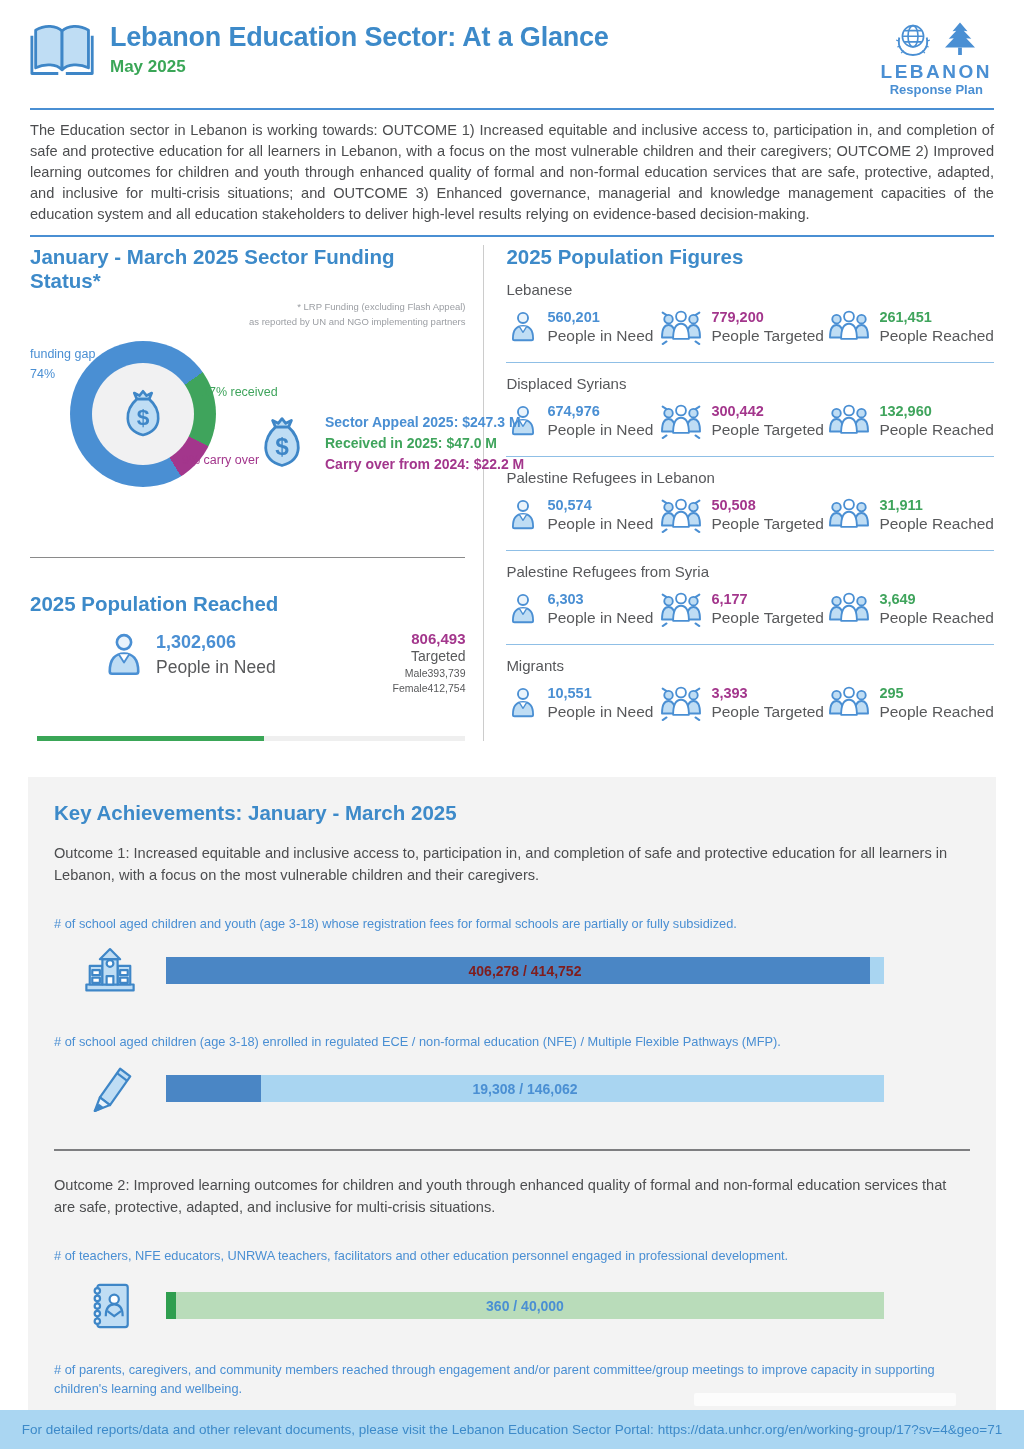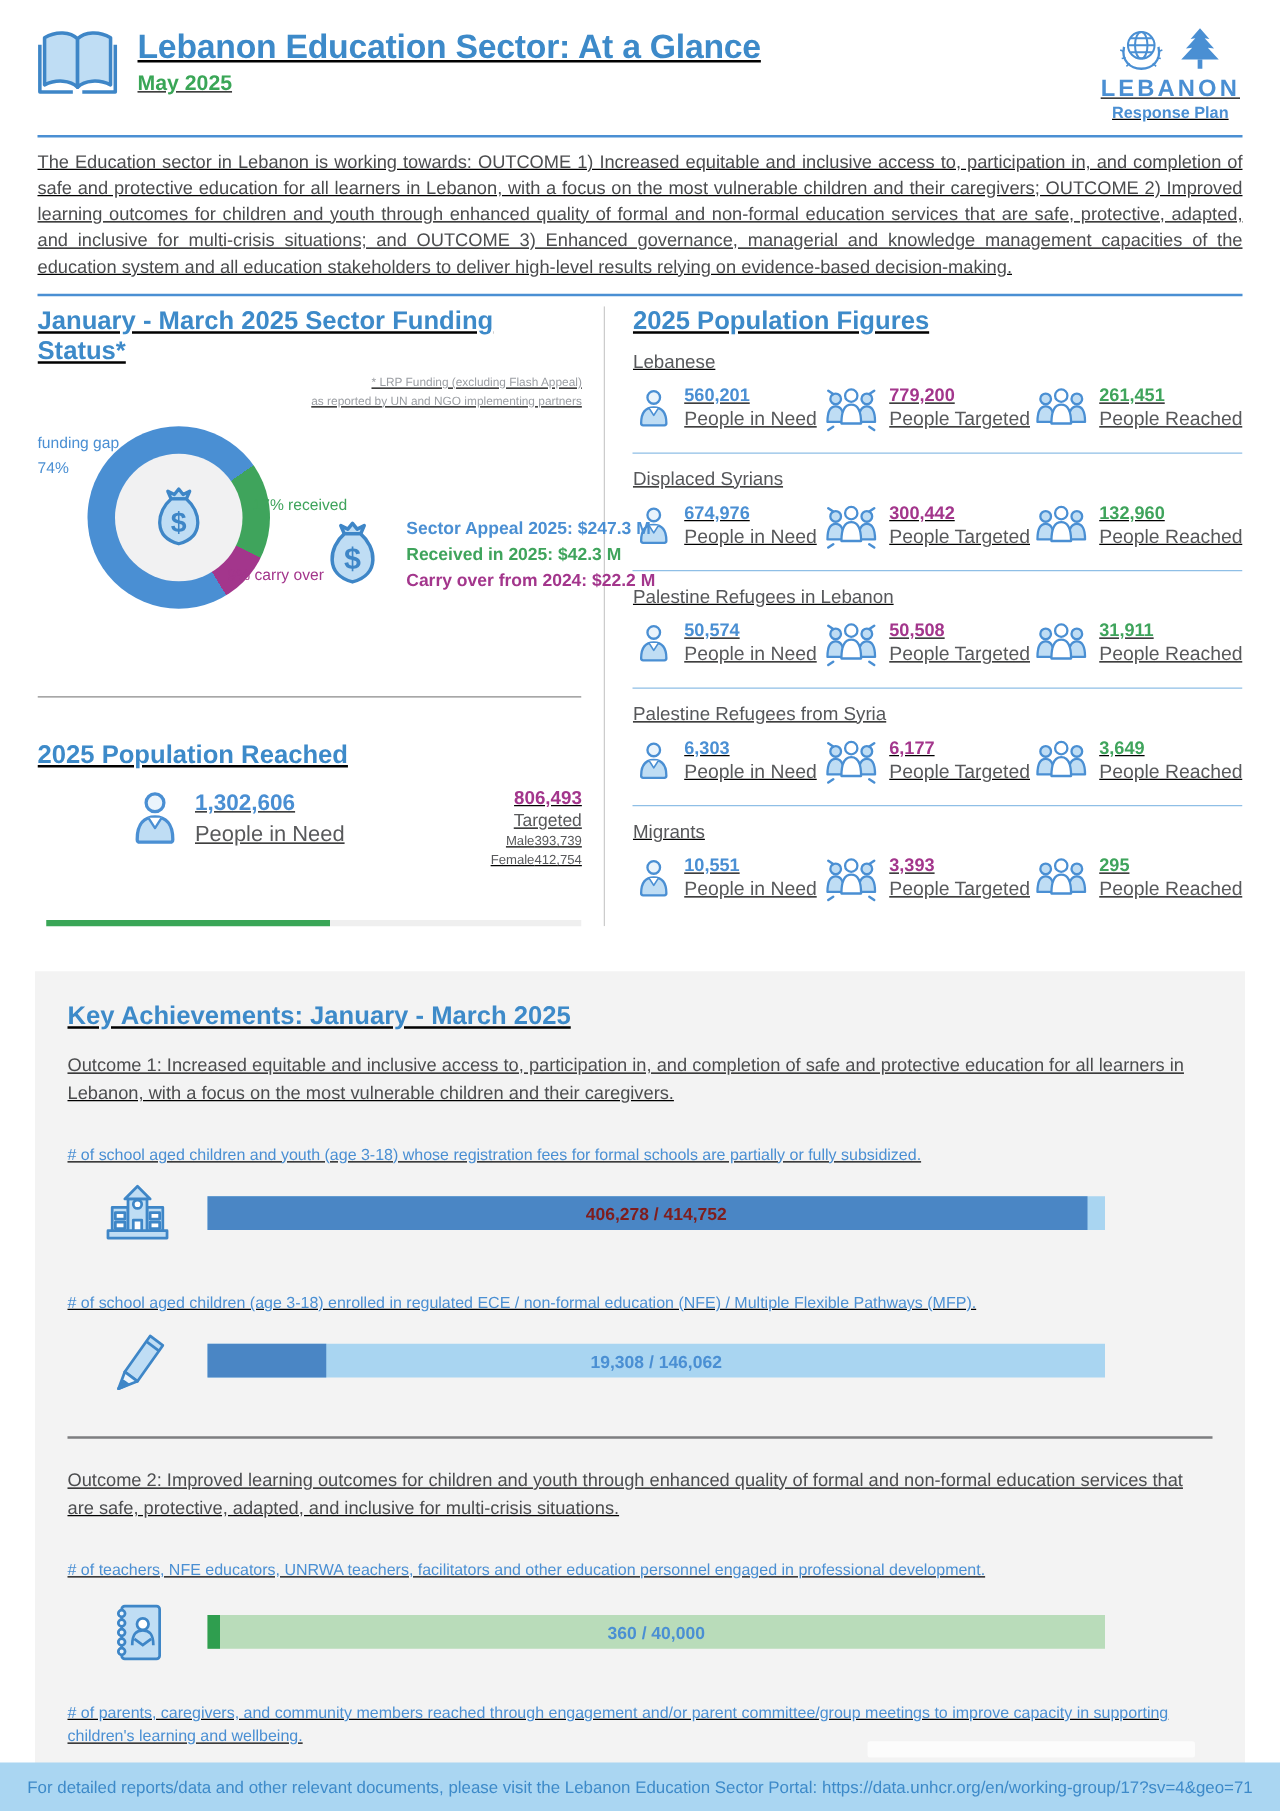--- a/index.html
+++ b/index.html
@@ -1,17 +1,17 @@
 <!DOCTYPE html>
 <html><head>
 <meta charset="utf-8">
 <style>
   * { box-sizing: border-box; }
   body { margin:0; background:#e8e8e8; font-family:"Liberation Sans", sans-serif; }
-  .page { width:1024px; height:1449px; margin:0 auto; background:#fff; position:relative; overflow:hidden;text-decoration:underline; }
+  .page { width:1024px; height:1449px; margin:0 auto; background:#fff; position:relative; overflow:hidden; }
 
   
   .header { display:flex; justify-content:space-between; align-items:flex-start; padding:20px 30px 0 30px; }
   .header-left { display:flex; gap:14px; align-items:flex-start; }
   .book-icon svg { width:66px; height:58px; }
   .page-title { font-size:27px; color:#3d8ac9; font-weight:600; margin:2px 0 0; letter-spacing:-0.2px; }
   .page-date { font-size:17px; color:#3aa657; margin-top:4px; font-weight:600; }
   .logo { text-align:center; margin-right:2px; }
   .logo-icons { display:flex; gap:7px; justify-content:center; align-items:flex-end; }
   .logo-icons svg { width:40px; height:40px; }
@@ -29,21 +29,21 @@
   .section-title { font-size:20.5px; color:#3d8ac9; font-weight:600; margin:0; }
 
   .funding-note { text-align:right; font-size:9.5px; color:#9b9ea3; line-height:1.55; margin-top:7px; }
 
   .donut-wrap { position:relative; height:222px; margin-top:2px; }
   .donut { position:absolute; left:40px; top:10px; width:146px; height:146px; border-radius:50%; }
   .donut-hole { position:absolute; left:50%; top:50%; transform:translate(-50%,-50%); width:102px; height:102px;
                 border-radius:50%; background:#f1f1f2; display:flex; align-items:center; justify-content:center; }
   .donut-hole svg { width:56px; height:56px; }
   .lbl-gap { position:absolute; left:0; top:14px; color:#4a8fd3; font-size:12.5px; line-height:1.55; }
-  .lbl-received { position:absolute; left:172px; top:66px; color:#3fa45c; font-size:12.5px; }
+  .lbl-received { position:absolute; left:172px; top:54px; color:#3fa45c; font-size:12.5px; }
   .lbl-carry { position:absolute; left:152px; top:122px; color:#a3368c; font-size:12.5px; }
   .appeal { position:absolute; left:222px; top:78px; display:flex; gap:13px; align-items:center; }
   .appeal svg { width:60px; height:62px; flex:0 0 auto; }
   .appeal-lines div { font-size:14px; font-weight:600; margin:5px 0; white-space:nowrap; }
   .appeal-l1 { color:#4a8fd3; } .appeal-l2 { color:#3fa45c; } .appeal-l3 { color:#a3368c; }
 
   .rule-gray { height:1px; background:#8a8a8a; margin:4px 0 0; }
   .pr-title { margin-top:34px; }
   .pr-row { display:flex; margin-top:14px; align-items:flex-start; }
   .pr-icon { margin-left:70px; } .pr-icon svg { width:48px; height:50px; }
@@ -243,21 +243,21 @@
           <div>74%</div>
         </div>
         <div class="lbl-received">17% received</div>
         <div class="lbl-carry">9% carry over</div>
         <div class="appeal">
           <svg>
               <use href="#i-bag"></use>
             </svg>
           <div class="appeal-lines">
             <div class="appeal-l1">Sector Appeal 2025: $247.3 M</div>
-            <div class="appeal-l2">Received in 2025: $42.3 M</div>
+            <div class="appeal-l2">Received in 2025: $47.0 M</div>
             <div class="appeal-l3">Carry over from 2024: $22.2 M</div>
           </div>
         </div>
       </div>
 
       <div class="rule-gray"></div>
 
       <h2 class="section-title pr-title">2025 Population Reached</h2>
       <div class="pr-row">
         <span class="pr-icon"><svg>

